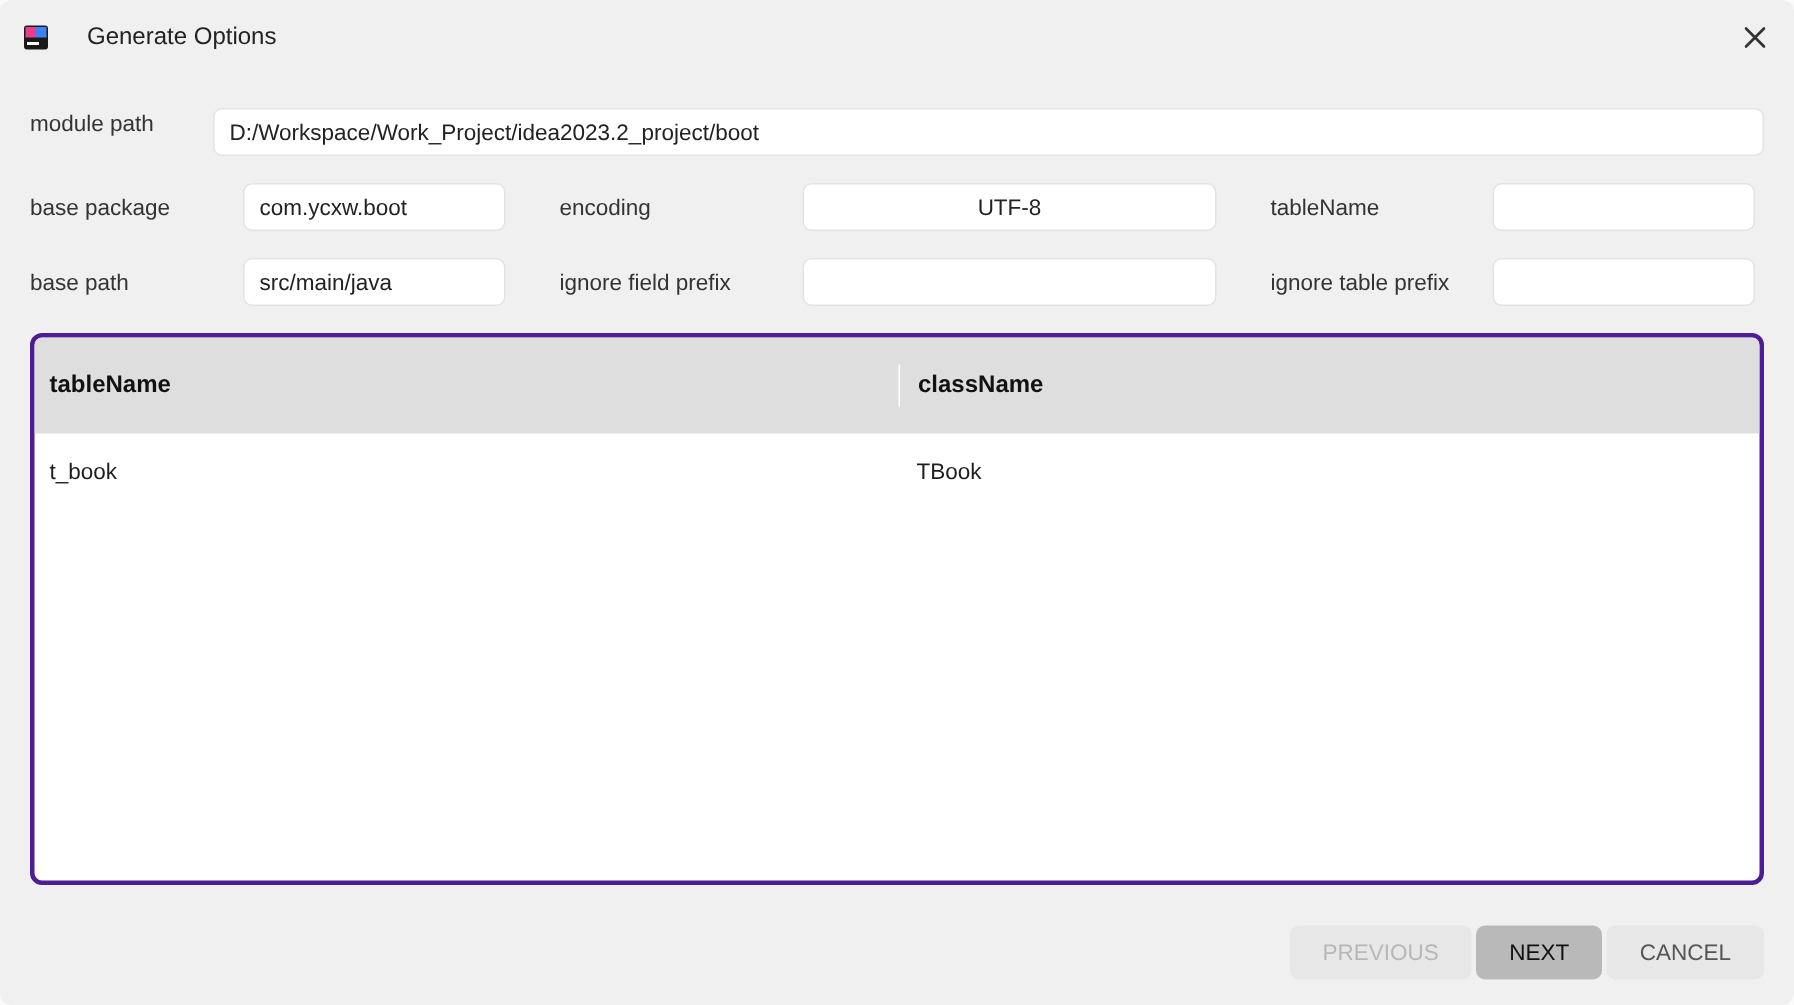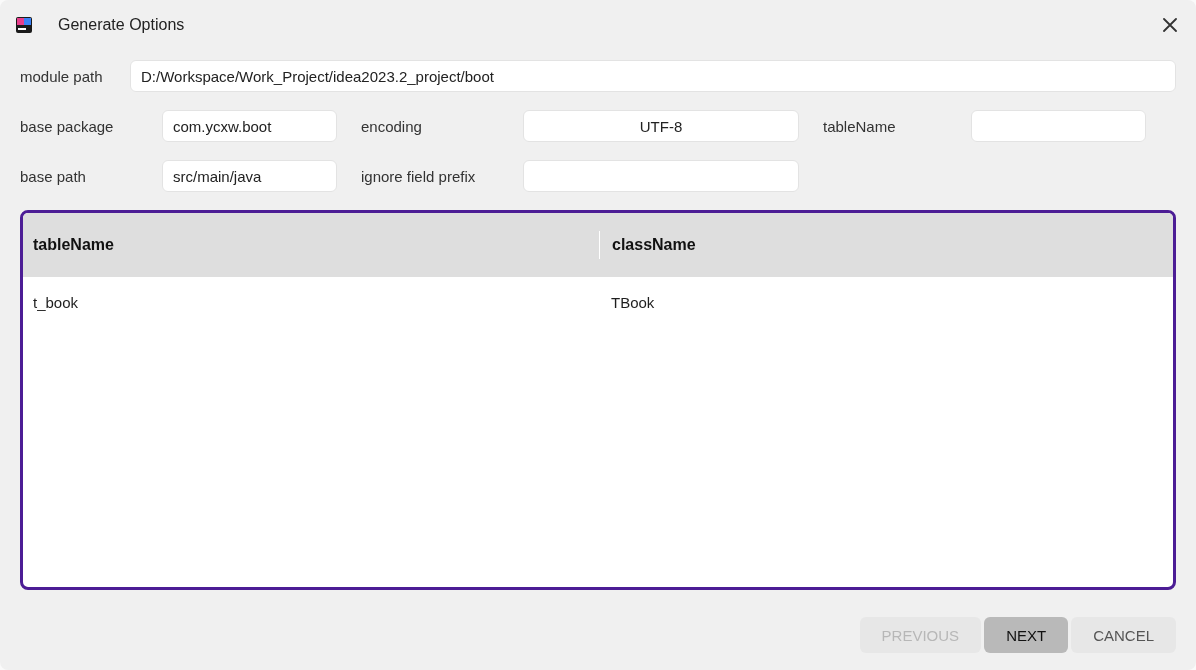--- a/index.html
+++ b/index.html
@@ -20,35 +20,35 @@
   .titlebar .title { font-size: 16px; color: #222; }
   .titlebar .spacer { flex: 1; }
   .close-btn {
     width: 24px; height: 24px; display: flex; align-items: center;
     justify-content: center; cursor: pointer; color: #333;
   }
   .body {
     flex: 1; padding: 10px 20px 0 20px; display: flex; flex-direction: column;
   }
   .row {
-    display: flex; align-items: center; margin-bottom: 18px; gap: 24px;
+    display: flex; align-items: center; margin-bottom: 18px; gap: 36px;
   }
   .row.tight { margin-bottom: 16px; }
   .cell { display: flex; align-items: center; gap: 12px; }
   .lbl { color: #333; font-size: 15px; }
   .lbl.w-modulepath { width: 86px; }
   .lbl.w-basepkg { width: 130px; }
   .lbl.w-encoding { width: 150px; }
   .lbl.w-super { width: 136px; }
   .inp {
     height: 32px; border: 1px solid #e3e3e3; background: #fff;
     border-radius: 6px; padding: 0 10px; font-size: 15px; color: #222;
     outline: none;
   }
-  .inp.full { flex: 1; }
+  .inp.full { flex: 1; margin-top: 12px; }
   .inp.w1 { width: 175px; }
   .inp.w2 { width: 276px; text-align: center; }
   .inp.w3 { width: 175px; }
   .radio-group { display: flex; align-items: center; gap: 26px; margin-left: 8px;}
   .radio { display: flex; align-items: center; gap: 8px; cursor: pointer; }
   .radio .dot {
     width: 18px; height: 18px; border-radius: 50%;
     border: 2px solid #333; display: flex; align-items: center; justify-content: center;
     background: #fff;
   }
@@ -132,20 +132,24 @@
 
     <div class="row">
       <div class="cell">
         <span class="lbl w-basepkg">base path</span>
         <input class="inp w1" value="src/main/java" style="">
       </div>
       <div class="cell">
         <span class="lbl w-encoding">ignore field prefix</span>
         <input class="inp w2" value="" style="">
       </div>
+      <div class="cell">
+        <span class="lbl w-super">ignore table prefix</span>
+        <input class="inp w3" value="" style="">
+      </div>
     </div>
 
 
 
     <div class="table">
       <div class="thead">
         <div class="tcol1">tableName</div>
         <div class="tcol2">className</div>
       </div>
       <div id="tbody">

